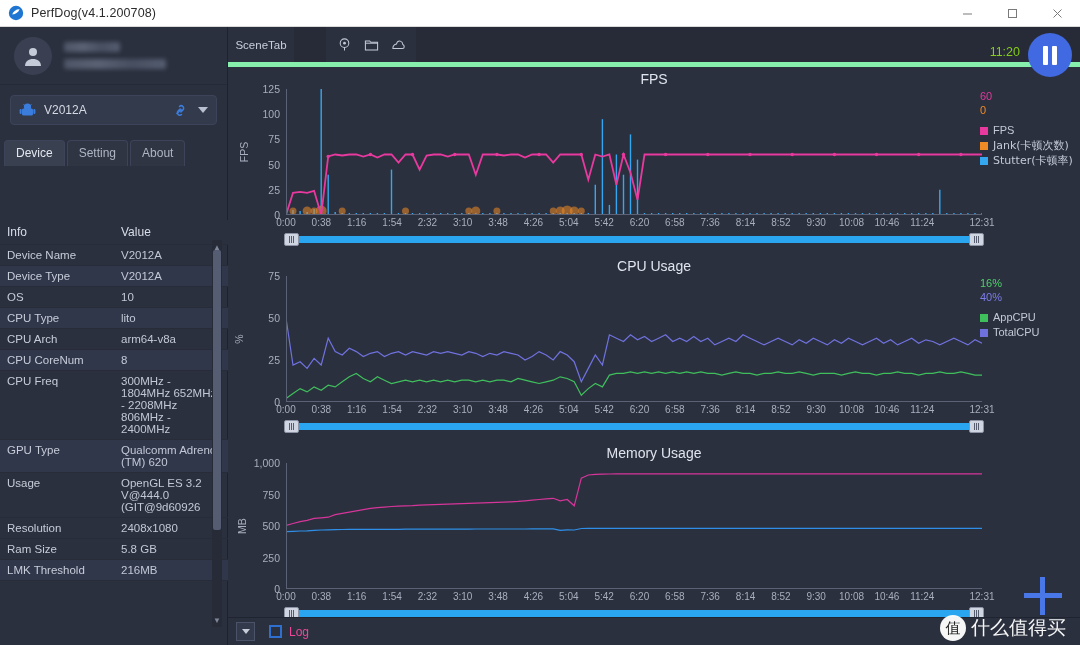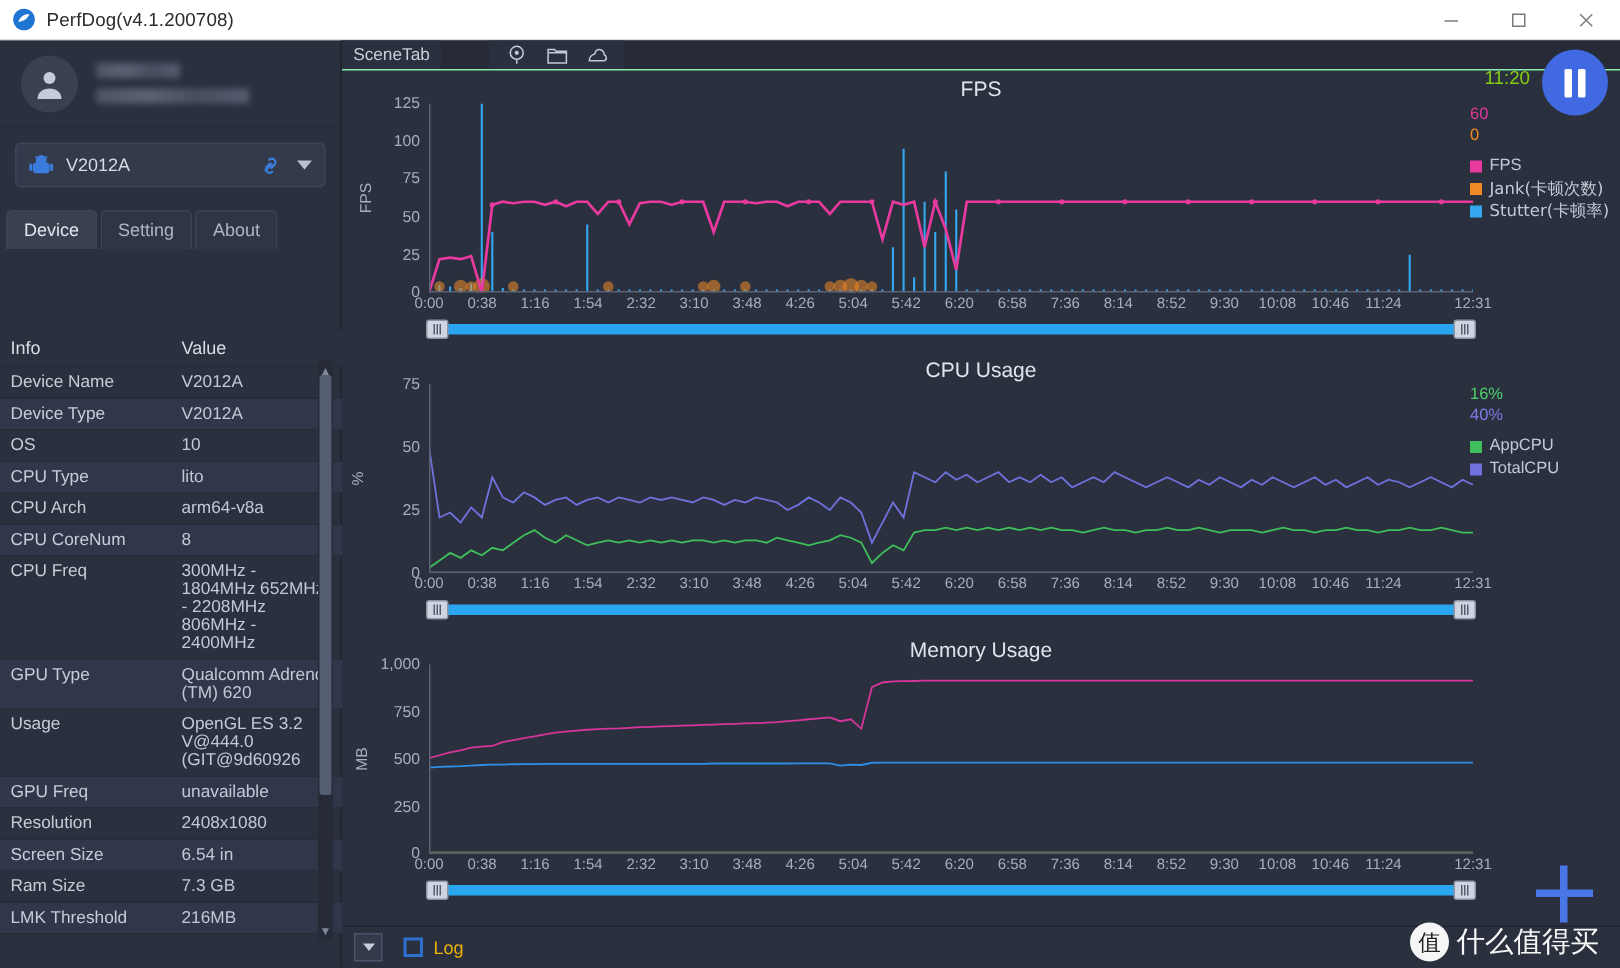--- a/index.html
+++ b/index.html
@@ -88,21 +88,21 @@
     background: #262b37; border-radius: 2px;
   }
   .vthumb { position: absolute; top: 10px; left: 1px; width: 8px; height: 280px; background: #555d72; border-radius: 2px; }
   .arrowbox { position:absolute; right:6px; width:10px; height:10px; display:flex; align-items:center; justify-content:center; color:#7f8798; font-size:8px;}
   .arrow-up { top: 22px; }
   .arrow-dn { bottom: 20px; }
 
   
   .main { position: absolute; top: 27px; left: 228px; width: 852px; height: 618px; background: #2b303e; }
 
-  .tabbar { height: 20px; display: flex; align-items: stretch; background: #262b37; border-bottom: 1px solid #86efac; gap: 32px; }
+  .tabbar { height: 40px; display: flex; align-items: stretch; background: #262b37; border-bottom: 5px solid #86efac; gap: 32px; }
   .scenetab {
     width: 66px; display:flex; align-items:center; justify-content:center;
     font-size: 11.5px; color: #c9cedb; background: #2b303e;
   }
   .labeltab {
     flex: 1; display:flex; align-items:center; justify-content:center;
     background: #b9556a; color: #f3e9ec; font-size: 12px;
     border-left: 1px solid #262b37;
   }
   .tabicons { width: 90px; display:flex; align-items:center; justify-content:center; gap: 12px; background:#2b303e;}
@@ -161,21 +161,21 @@
     position:absolute; bottom: 0; left: 0; width: 852px; height: 28px;
     background: #2b303e; border-top: 1px solid #1f2430; display:flex; align-items:center; padding-left: 8px;
   }
   .dropbtn {
     width: 19px; height: 19px; border: 1px solid #4b5368; background:#333a4b;
     display:flex; align-items:center; justify-content:center;
   }
   .dropbtn .caret { border-top-color:#c7ccd9; border-left-width:4px; border-right-width:4px; border-top-width:5px;}
   .logcheck { display:flex; align-items:center; margin-left: 14px; }
   .cbox { width: 13px; height: 13px; border: 2px solid #2f6fd0; background: transparent; }
-  .loglabel { margin-left: 7px; font-size: 12px; color: #eab308; }
+  .loglabel { margin-left: 7px; font-size: 12px; color: #ec4899; }
 
   .watermark {
     position:absolute; right: 14px; bottom: 4px; display:flex; align-items:center;
     font-family: "DejaVu Sans", sans-serif; color:#ffffff; font-size: 19px; opacity: .96;
   }
   .wm-circle {
     width: 26px; height: 26px; border-radius:50%; background:#fff; color:#222;
     display:flex; align-items:center; justify-content:center; font-size: 15px; margin-right: 5px;
   }
   svg { display: block; }
@@ -296,35 +296,27 @@
               <td class="v">300MHz - 1804MHz 652MHz - 2208MHz 806MHz - 2400MHz</td>
             </tr>
             <tr class="alt">
               <td class="k">GPU Type</td>
               <td class="v">Qualcomm Adreno (TM) 620</td>
             </tr>
             <tr>
               <td class="k">Usage</td>
               <td class="v">OpenGL ES 3.2 V@444.0 (GIT@9d60926</td>
             </tr>
-            <tr class="alt">
-              <td class="k">GPU Freq</td>
-              <td class="v">unavailable</td>
-            </tr>
             <tr>
               <td class="k">Resolution</td>
               <td class="v">2408x1080</td>
             </tr>
-            <tr class="alt">
-              <td class="k">Screen Size</td>
-              <td class="v">6.54 in</td>
-            </tr>
             <tr>
               <td class="k">Ram Size</td>
-              <td class="v">7.3 GB</td>
+              <td class="v">5.8 GB</td>
             </tr>
             <tr class="alt">
               <td class="k">LMK Threshold</td>
               <td class="v">216MB</td>
             </tr>
           </tbody>
       </table>
       <div class="vscroll">
           <div class="vthumb"></div>
         </div>

